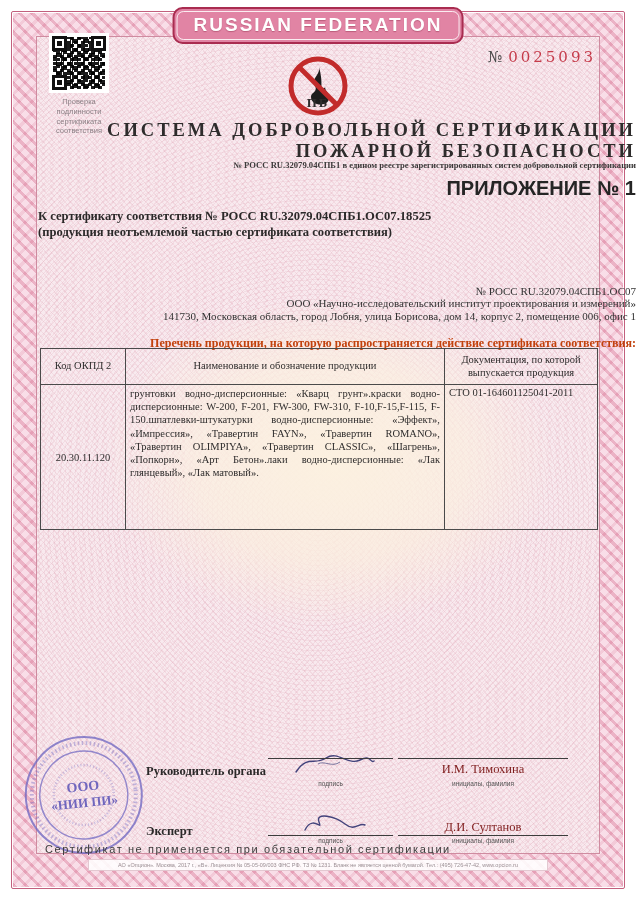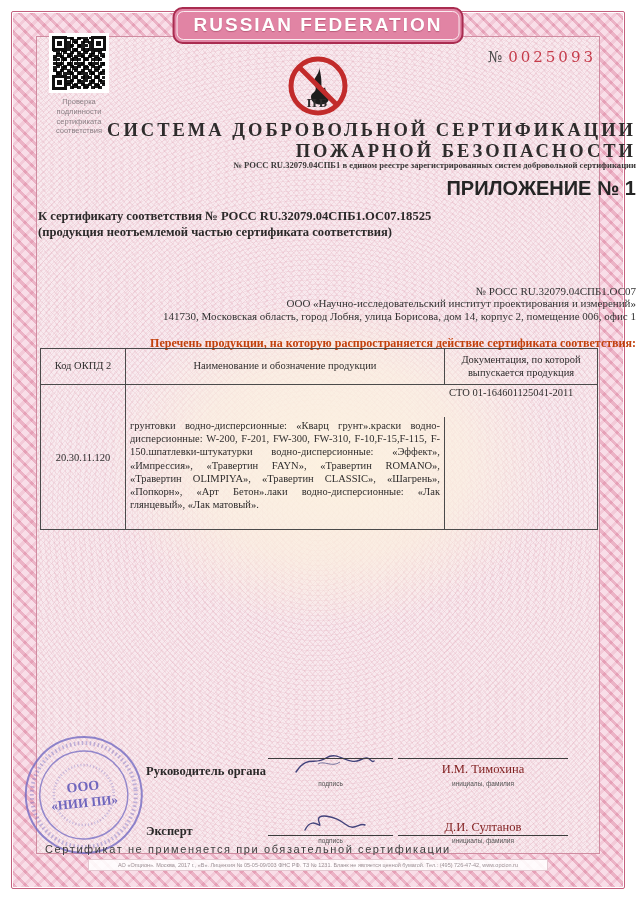--- a/index.html
+++ b/index.html
@@ -83,21 +83,21 @@
             display:grid; grid-template-columns:85px 1fr 152px;
             border:1px solid #4a4a4a; background:rgba(255,255,255,.06); }
   .ptable .cell { border-right:1px solid #4a4a4a; border-bottom:1px solid #4a4a4a;
                   font-size:10.5px; color:#2f2d2d; padding:2px 4px; }
   .ptable .cell:nth-child(3n) { border-right:none; }
   .ptable .head { display:flex; align-items:center; justify-content:center;
                   text-align:center; min-height:36px; line-height:1.15; }
   .ptable .body { border-bottom:none; }
   .cell-code { display:flex; align-items:center; justify-content:center;
                font-size:12px; min-height:144px; }
-  .cell-product { font-size:12px; line-height:1.26; text-align:justify; padding:3px 7px 6px;margin-top:32px; }
+  .cell-product { font-size:12px; line-height:1.26; text-align:justify; padding:3px 7px 6px; }
   .cell-doc { font-size:11.5px; padding-top:3px; }
 
   
   .stamp { position:absolute; left:22px; top:733px; z-index:2; opacity:.92; transform:rotate(-6deg); }
 
   
   .sig-area { position:absolute; left:0; top:0; width:100%; height:100%; z-index:4; }
   .sig-role1 { position:absolute; left:146px; top:764px; font-size:12.5px; font-weight:bold; color:#2b2929; }
   .sig-role2 { position:absolute; left:146px; top:824px; font-size:12.5px; font-weight:bold; color:#2b2929; }
   .sig-line { position:absolute; border-bottom:1px solid #3c3c3c; }

